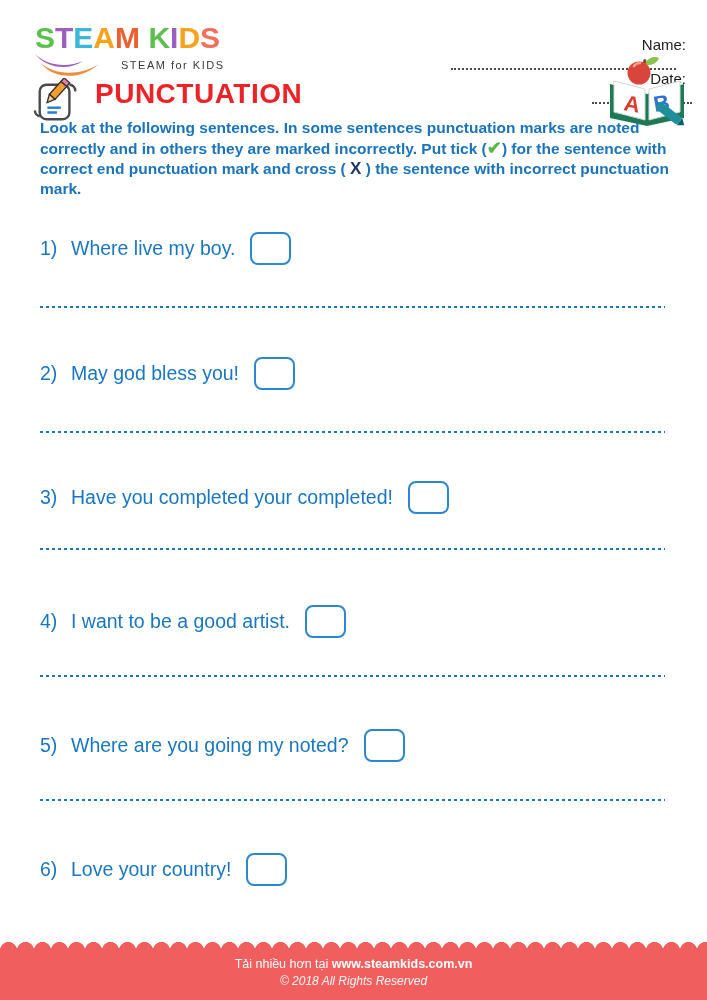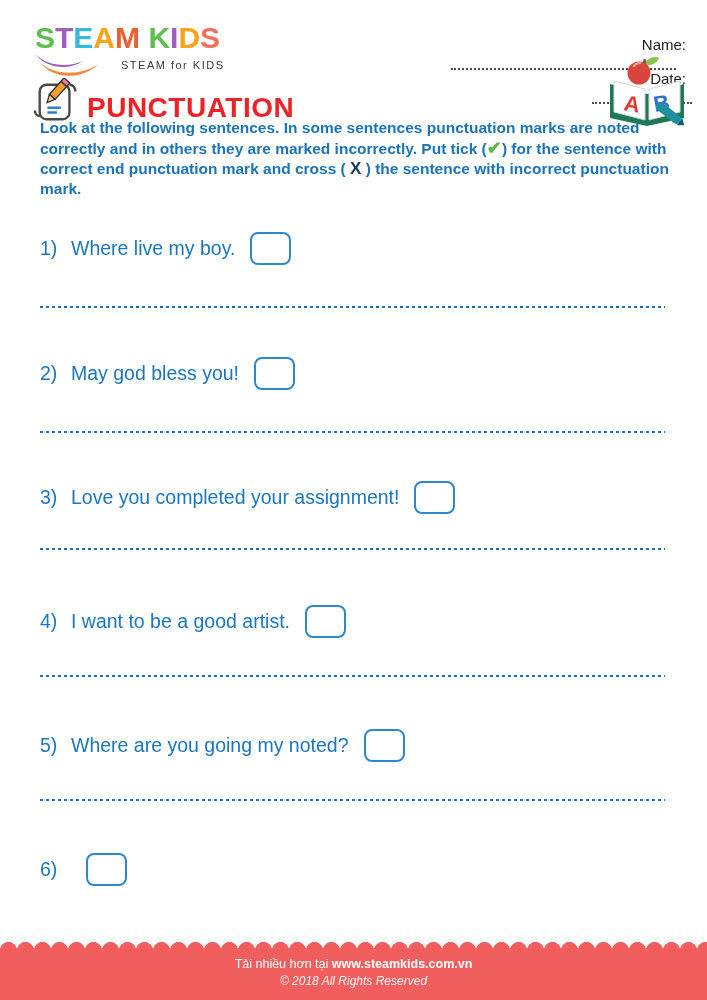--- a/index.html
+++ b/index.html
@@ -13,21 +13,21 @@
   .logo-letters{font-weight:800; font-size:30px; letter-spacing:0px; line-height:32px; white-space:pre;}
   .logo-swoosh{position:absolute; left:-2px; top:30px; width:82px; height:24px;}
   .logo-tagline{position:absolute; left:86px; top:37px; font-size:11px; font-weight:400; color:#3a3a3a; letter-spacing:1.5px; white-space:nowrap;}
   .name-date{position:absolute; left:255px; top:36px; width:437px; display:flex; align-items:flex-end; font-size:15px; color:#1c1c1c;flex-direction:column;}
   .nd-label{white-space:nowrap; padding-right:6px; line-height:18px;}
   .dotline{border-bottom:2px dotted #4a4a4a; height:14px;}
   .dot-name{width:225px; margin-right:16px;}
   .dot-date{width:100px;}
   .abc-icon{position:absolute; left:605px; top:54px; width:84px; height:72px;}
   
-  .title-row{position:absolute; left:33px; top:78px; display:flex; align-items:flex-end;}
+  .title-row{position:absolute; left:33px; top:78px; display:flex; align-items:flex-start;gap:8px;}
   .title-icon{width:46px; height:46px; margin-right:8px;}
   .page-title{font-size:28px; font-weight:800; color:#ec2227; letter-spacing:0.5px; margin:0;}
   
   .instructions{
     position:absolute; left:40px; top:118px; width:644px;
     font-size:15.5px; font-weight:700; color:#1b74ba; line-height:20px;
   }
   .tick{color:#5cb947; font-size:18px; font-weight:800;}
   .cross{color:#1f3864; font-size:17px; font-weight:800;}
   
@@ -117,41 +117,42 @@
 
   <div class="item" style="top:356px;">
     <span class="item-num">2)</span>
     <span class="item-text">May god bless you!</span>
     <span class="answer-box"></span>
   </div>
   <div class="sep" style="top:431px;"></div>
 
   <div class="item" style="top:480px;">
     <span class="item-num">3)</span>
-    <span class="item-text">Love you completed your assignment!</span>
+    <span class="item-text">Have you completed your completed!</span>
     <span class="answer-box"></span>
   </div>
   <div class="sep" style="top:548px;"></div>
 
   <div class="item" style="top:604px;">
     <span class="item-num">4)</span>
     <span class="item-text">I want to be a good artist.</span>
     <span class="answer-box"></span>
   </div>
   <div class="sep" style="top:675px;"></div>
 
   <div class="item" style="top:728px;">
     <span class="item-num">5)</span>
     <span class="item-text">Where are you going my noted?</span>
     <span class="answer-box"></span>
   </div>
   <div class="sep" style="top:799px;"></div>
 
   <div class="item" style="top:852px;">
     <span class="item-num">6)</span>
+    <span class="item-text">Love your country!</span>
     <span class="answer-box"></span>
   </div>
 
   <div class="scallops"></div>
   <div class="footer">
     <div class="footer-line1"><span>Tải nhiều hơn tại </span><span class="footer-url">www.steamkids.com.vn</span></div>
     <div class="footer-line2">© 2018 All Rights Reserved</div>
   </div>
 
 </div>

